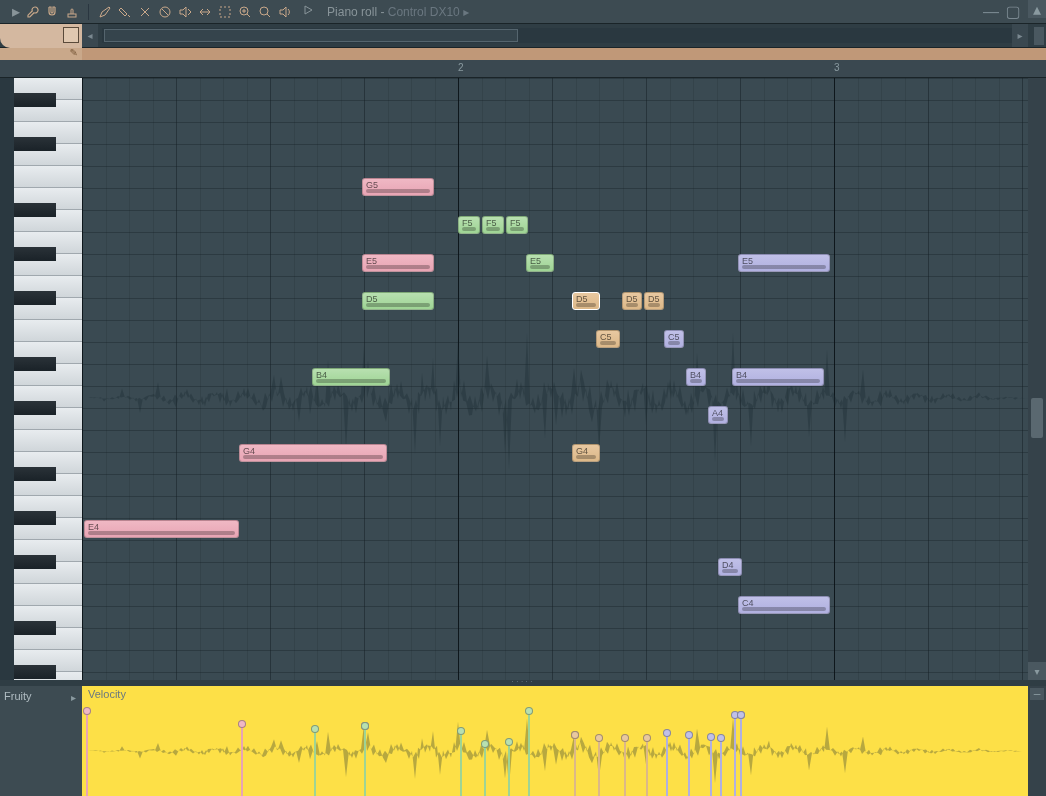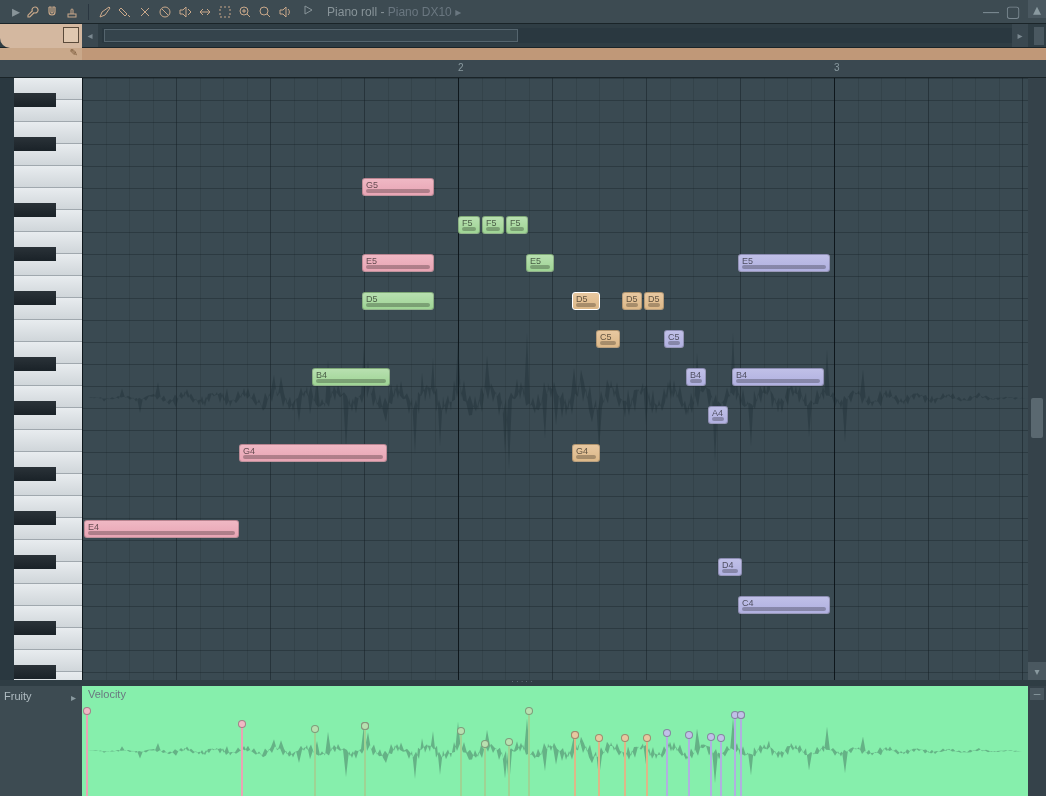--- a/index.html
+++ b/index.html
@@ -59,21 +59,21 @@
 .vs-btn{height:18px;background:#4a5860;display:flex;align-items:center;justify-content:center;color:#8a9aa0;cursor:pointer;font-size:10px}
 .vs-thumb{position:absolute;left:3px;right:3px;top:320px;height:40px;background:#5a6870;border-radius:2px;cursor:pointer}
 
 .splitter{height:6px;background:#2f3d44;cursor:ns-resize;position:relative}
 .splitter::after{content:"·····";position:absolute;left:50%;transform:translateX(-50%);color:#6a7880;font-size:8px;letter-spacing:2px;top:-3px}
 
 .control{height:110px;display:flex;background:#3a4a52}
 .ctrl-left{width:82px;background:#3d4b52;padding:4px;color:#b0bcc2;font-size:11px;position:relative}
 .ctrl-left .arrow{position:absolute;right:6px;top:6px;color:#8a9aa0;font-size:10px}
 .ctrl-label{position:absolute;left:88px;top:4px;color:#6a7880;font-size:11px}
-.ctrl-main{flex:1;position:relative;background:#86efac}
+.ctrl-main{flex:1;position:relative;background:#fde047}
 .ctrl-right{width:18px;background:#35424a;position:relative}
 .ctrl-minus{position:absolute;top:2px;right:2px;width:14px;height:12px;background:#4a5860;color:#8a9aa0;display:flex;align-items:center;justify-content:center;font-size:12px;cursor:pointer}
 
 .vel{position:absolute;bottom:0;width:3px;cursor:pointer}
 .vel .stem{position:absolute;bottom:0;left:0;width:2px}
 .vel .head{position:absolute;width:8px;height:8px;border-radius:50%;left:-3px;border:1px solid rgba(0,0,0,0.3)}
 .v-pink .stem{background:#e8a4b4}.v-pink .head{background:#f0b8c4}
 .v-green .stem{background:#9ed494}.v-green .head{background:#b8e0b0}
 .v-orange .stem{background:#dcb888}.v-orange .head{background:#e8c8a0}
 .v-purple .stem{background:#b0b0e0}.v-purple .head{background:#c0c0e8}
@@ -154,21 +154,21 @@
     <span class="tb-icon">
         <svg width="14" height="14" viewBox="0 0 14 14">
           <path d="M2 5h3l3-3v10l-3-3H2z" fill="none" stroke="currentColor"></path>
           <path d="M10 4a4 4 0 010 6" fill="none" stroke="currentColor"></path>
         </svg>
       </span>
     <span class="play-icon"><svg width="14" height="14" viewBox="0 0 14 14">
           <path d="M4 3v8l7-4z" fill="none" stroke="#889499"></path>
         </svg></span>
     <span class="tb-title">
-      <span>Piano roll</span> - <span class="instr">Piano DX10</span> <span style="color:#6a7780">▸</span>
+      <span>Piano roll</span> - <span class="instr">Control DX10</span> <span style="color:#6a7780">▸</span>
     </span>
   </div>
   <div class="tb-right">
     <span class="win-btn">―</span>
     <span class="win-btn">▢</span>
     <span class="win-btn">✕</span>
   </div>
 </div>
 
 <div class="overview">

